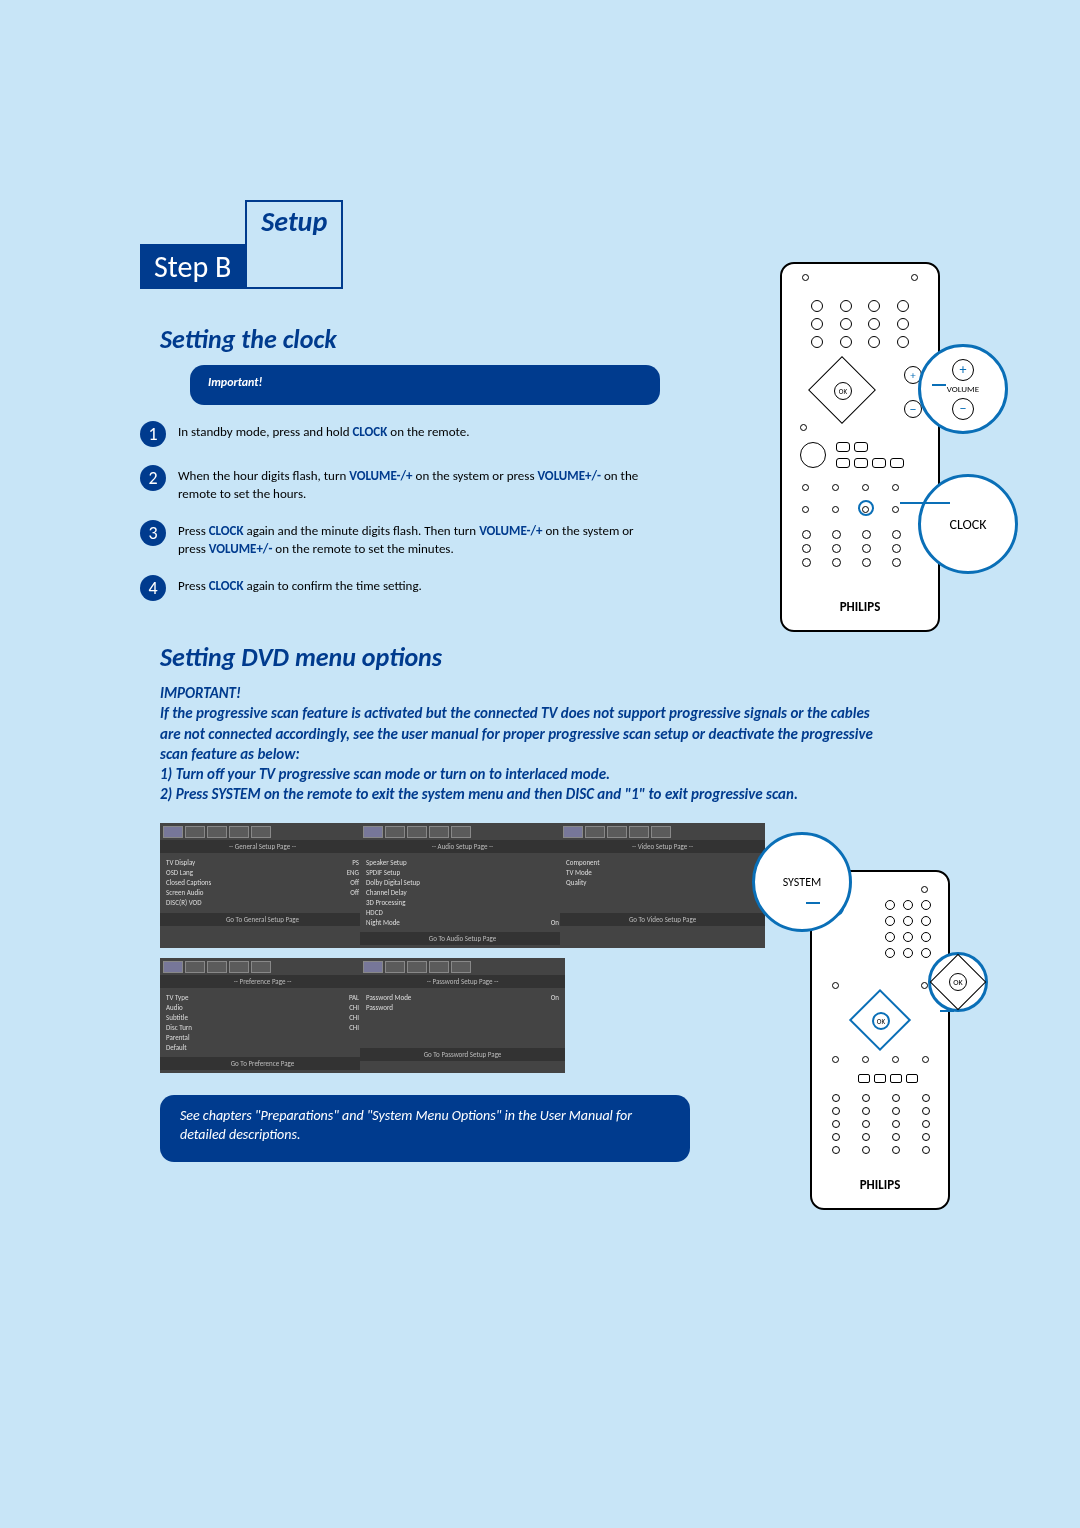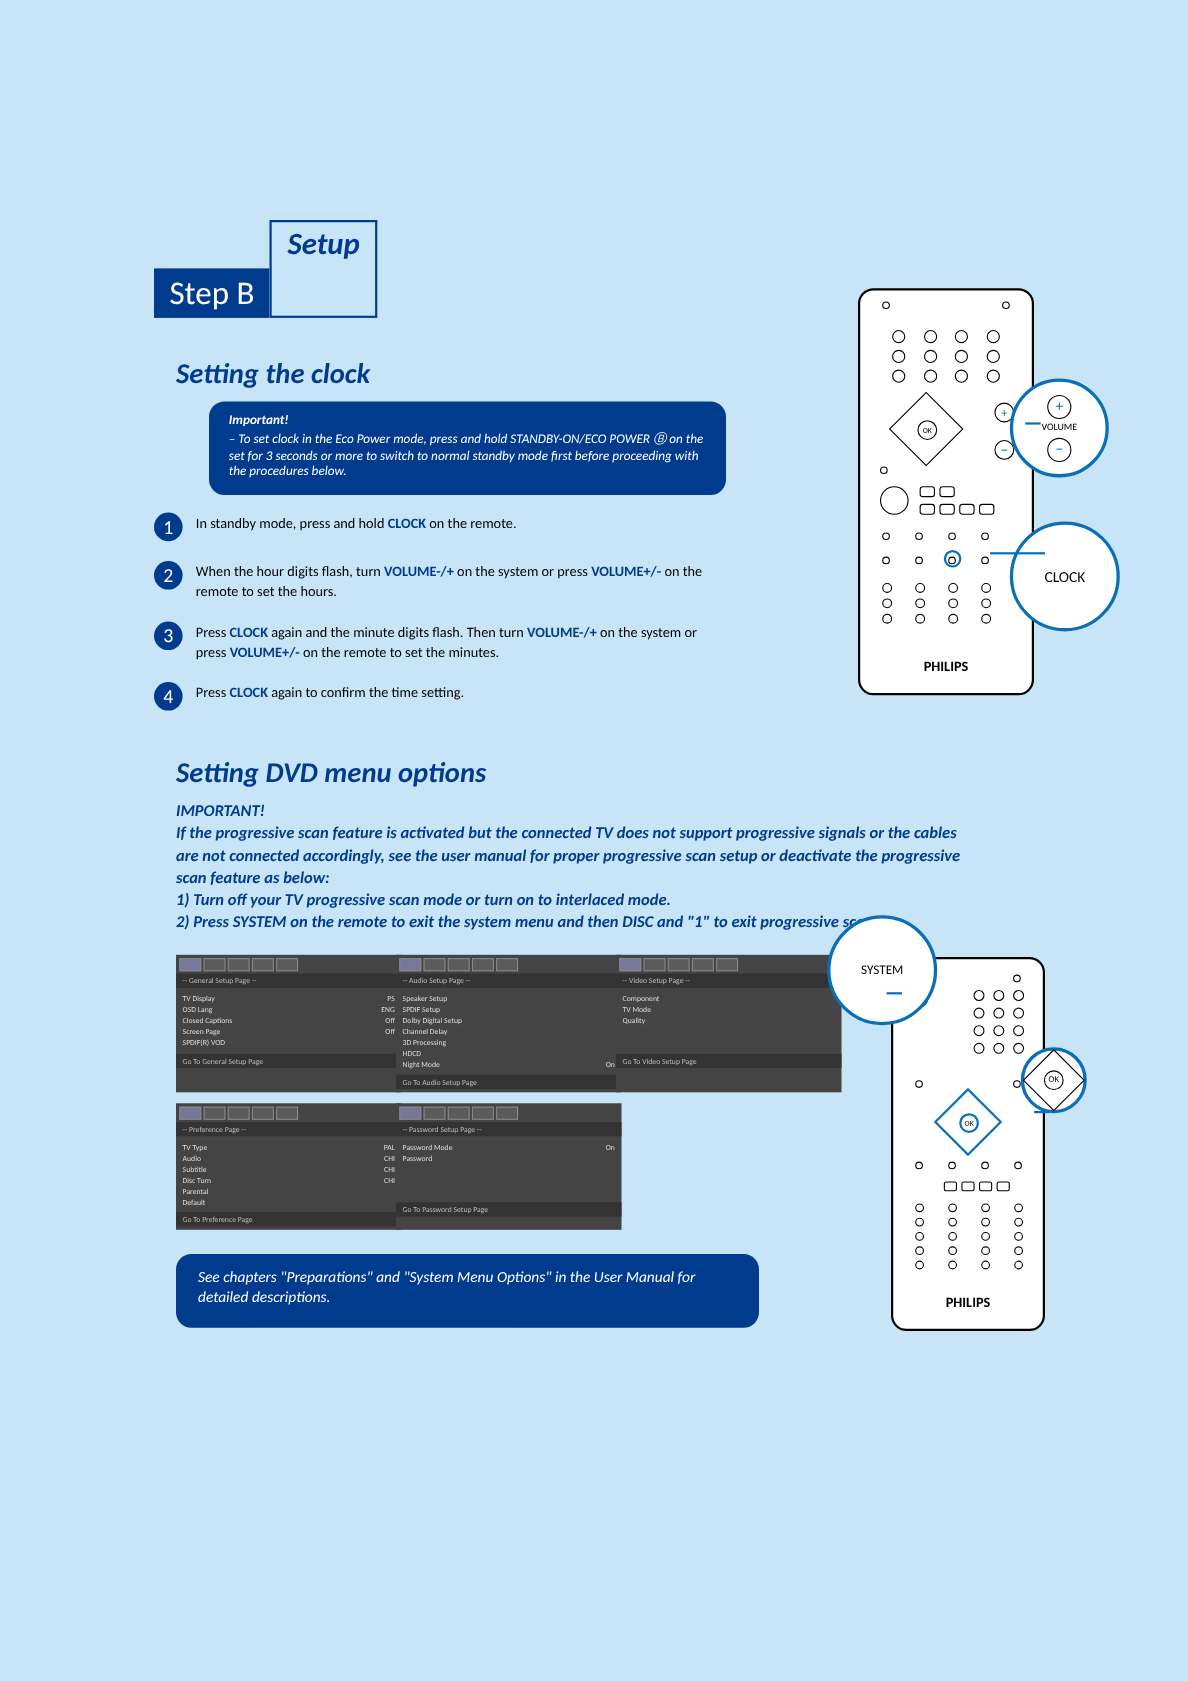--- a/index.html
+++ b/index.html
@@ -118,20 +118,21 @@
     display: grid;
     grid-template-columns: 190px 190px 190px;
     gap: 10px 10px;
   }
   .screen {
     background: #444;
     width: 205px;
     font-size: 7px;
     color: #ddd;
     padding-bottom:3px;
+    text-align:center;
   }
   .screen-tabs{display:flex;gap:2px;padding:3px 3px 2px 3px;}
   .tab{width:20px;height:12px;background:#5b5b5b;border:1px solid #888;}
   .tab.active{background:#779;}
   .screen-title{background:#333;color:#bbb;padding:2px 6px;font-size:7px;}
   .screen-body{padding:4px 6px; min-height:60px;}
   .screen-row{display:flex;justify-content:space-between;margin:1px 0;}
   .screen-footer{background:#333;color:#bbb;padding:2px 6px;font-size:7px;}
   .remote2 {
     position: absolute;
@@ -165,21 +166,20 @@
 <div class="step-header">
   <div class="step-badge">Step B</div>
   <div class="step-label">Setup</div>
 </div>
 
 
 <div class="section-title">Setting the clock</div>
 
 <div class="important-box">
   <div class="imp-head">Important!</div>
-  <div>– To set clock in the Eco Power mode, press and hold STANDBY-ON/ECO POWER Ⓑ on the set for 3 seconds or more to switch to normal standby mode first before proceeding with the procedures below.</div>
 </div>
 
 <div id="steps-container">
     <div class="step-row">
       <div class="step-num">1</div>
       <div class="step-text">In standby mode, press and hold <span class="hl">CLOCK</span> on the remote.</div>
     </div>
     <div class="step-row">
       <div class="step-num">2</div>
       <div class="step-text">When the hour digits flash, turn <span class="hl">VOLUME-/+</span> on the system or press <span class="hl">VOLUME+/-</span> on the remote to set the hours.</div>
@@ -306,25 +306,25 @@
         </div>
         <div class="screen-row">
           <span>OSD Lang</span>
           <span>ENG</span>
         </div>
         <div class="screen-row">
           <span>Closed Captions</span>
           <span>Off</span>
         </div>
         <div class="screen-row">
-          <span>Screen Page</span>
+          <span>Screen Audio</span>
           <span>Off</span>
         </div>
         <div class="screen-row">
-          <span>SPDIF(R) VOD</span>
+          <span>DISC(R) VOD</span>
           <span></span>
         </div>
       </div>
       <div class="screen-footer">Go To General Setup Page</div>
     </div>
     <div class="screen">
       <div class="screen-tabs">
         <div class="tab active"></div>
         <div class="tab"></div>
         <div class="tab"></div>

